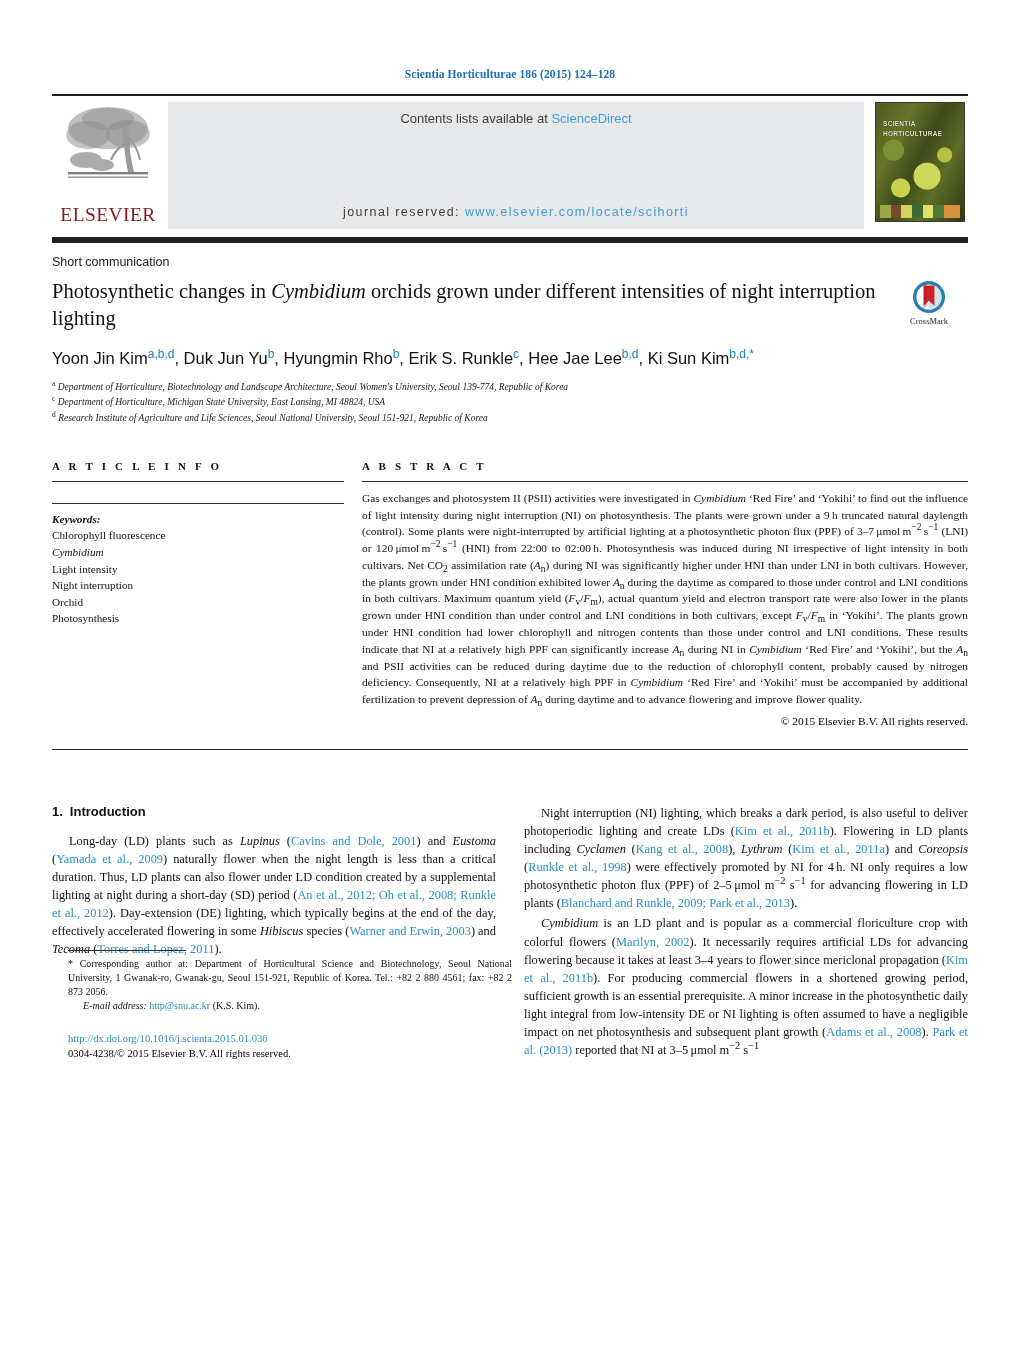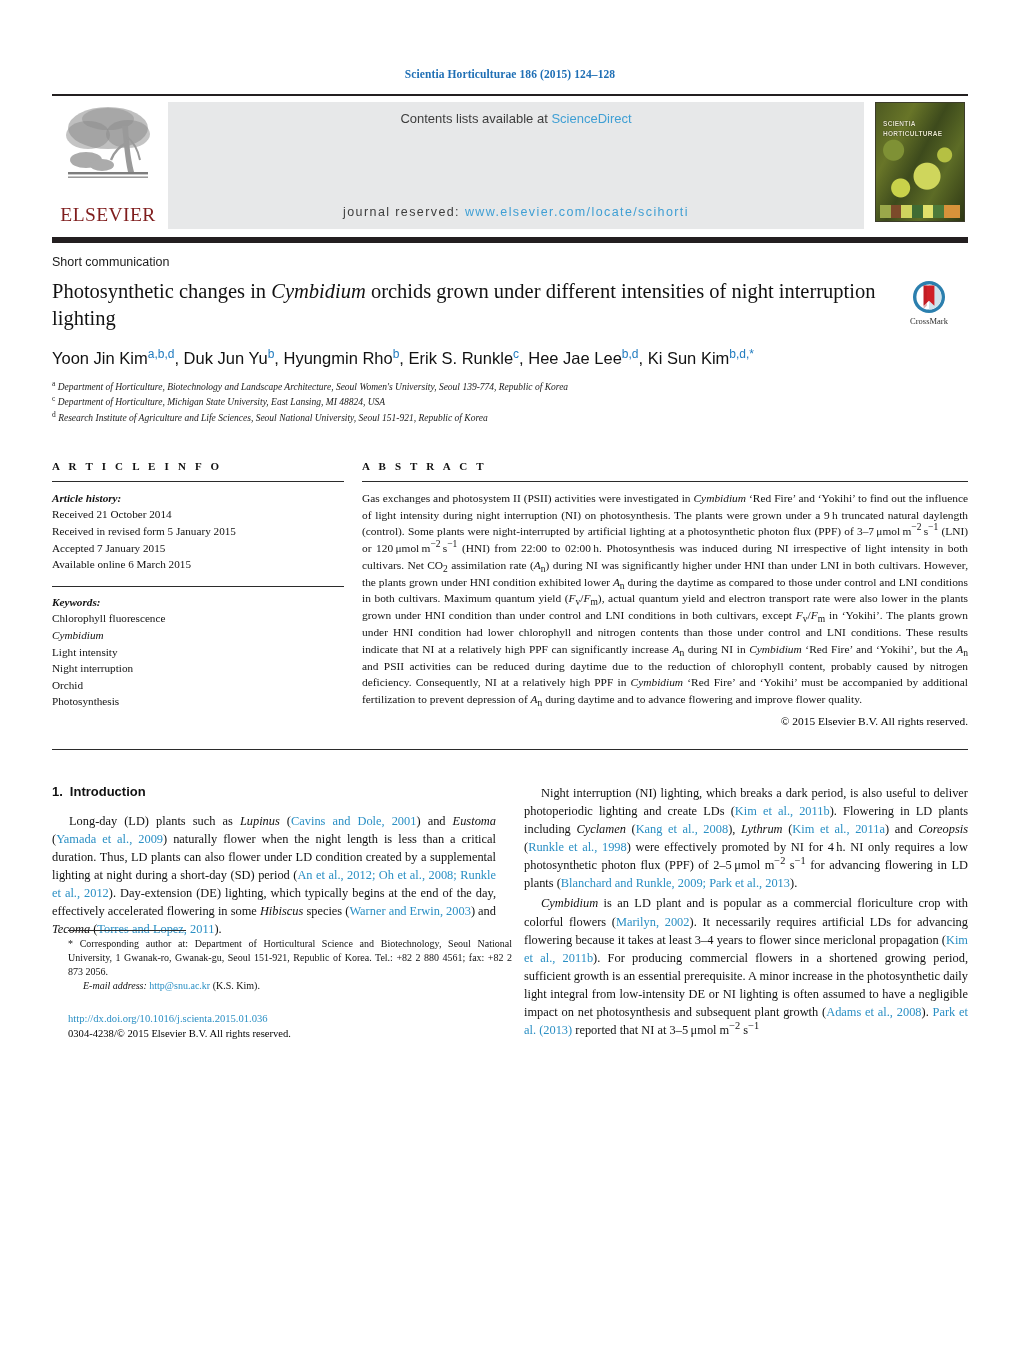--- a/index.html
+++ b/index.html
@@ -232,21 +232,21 @@
   }
 
   .rule-after-abstract {
     border-bottom: 1px solid #2b2b2b;
     margin-top: 22px;
   }
 
   
   .body-cols {
     display: flex;
-    margin-top: 34px;
+    margin-top: 54px;
     column-gap: 24px;
     gap: 28px;
   }
   .bcol { flex: 1 1 0; position: relative; }
   .sec-head {
     font-family: "Liberation Sans", sans-serif;
     font-size: 13px;
     font-weight: bold;
     color: #111;
     margin-bottom: 13px;
@@ -367,27 +367,20 @@
     <div><sup>a</sup> <span>Department of Horticulture, Biotechnology and Landscape Architecture, Seoul Women's University, Seoul 139-774, Republic of Korea</span></div>
     <div><sup>c</sup> <span>Department of Horticulture, Michigan State University, East Lansing, MI 48824, USA</span></div>
     <div><sup>d</sup> <span>Research Institute of Agriculture and Life Sciences, Seoul National University, Seoul 151-921, Republic of Korea</span></div>
   </div>
 
   <div class="info-abstract">
 
     <div class="col-info">
       <div class="smallcap-head">A R T I C L E    I N F O</div>
       <div class="hairline"></div>
-      <div class="info-block">
-        <div class="lbl">Article history:</div>
-        <div>Received 21 October 2014</div>
-        <div>Received in revised form 5 January 2015</div>
-        <div>Accepted 7 January 2015</div>
-        <div>Available online 6 March 2015</div>
-      </div>
       <div class="kw-gap"></div>
       <div class="kw-rule"></div>
       <div class="info-block kw">
         <div class="lbl">Keywords:</div>
         <div>Chlorophyll fluorescence</div>
         <div><i>Cymbidium</i></div>
         <div>Light intensity</div>
         <div>Night interruption</div>
         <div>Orchid</div>
         <div>Photosynthesis</div>

